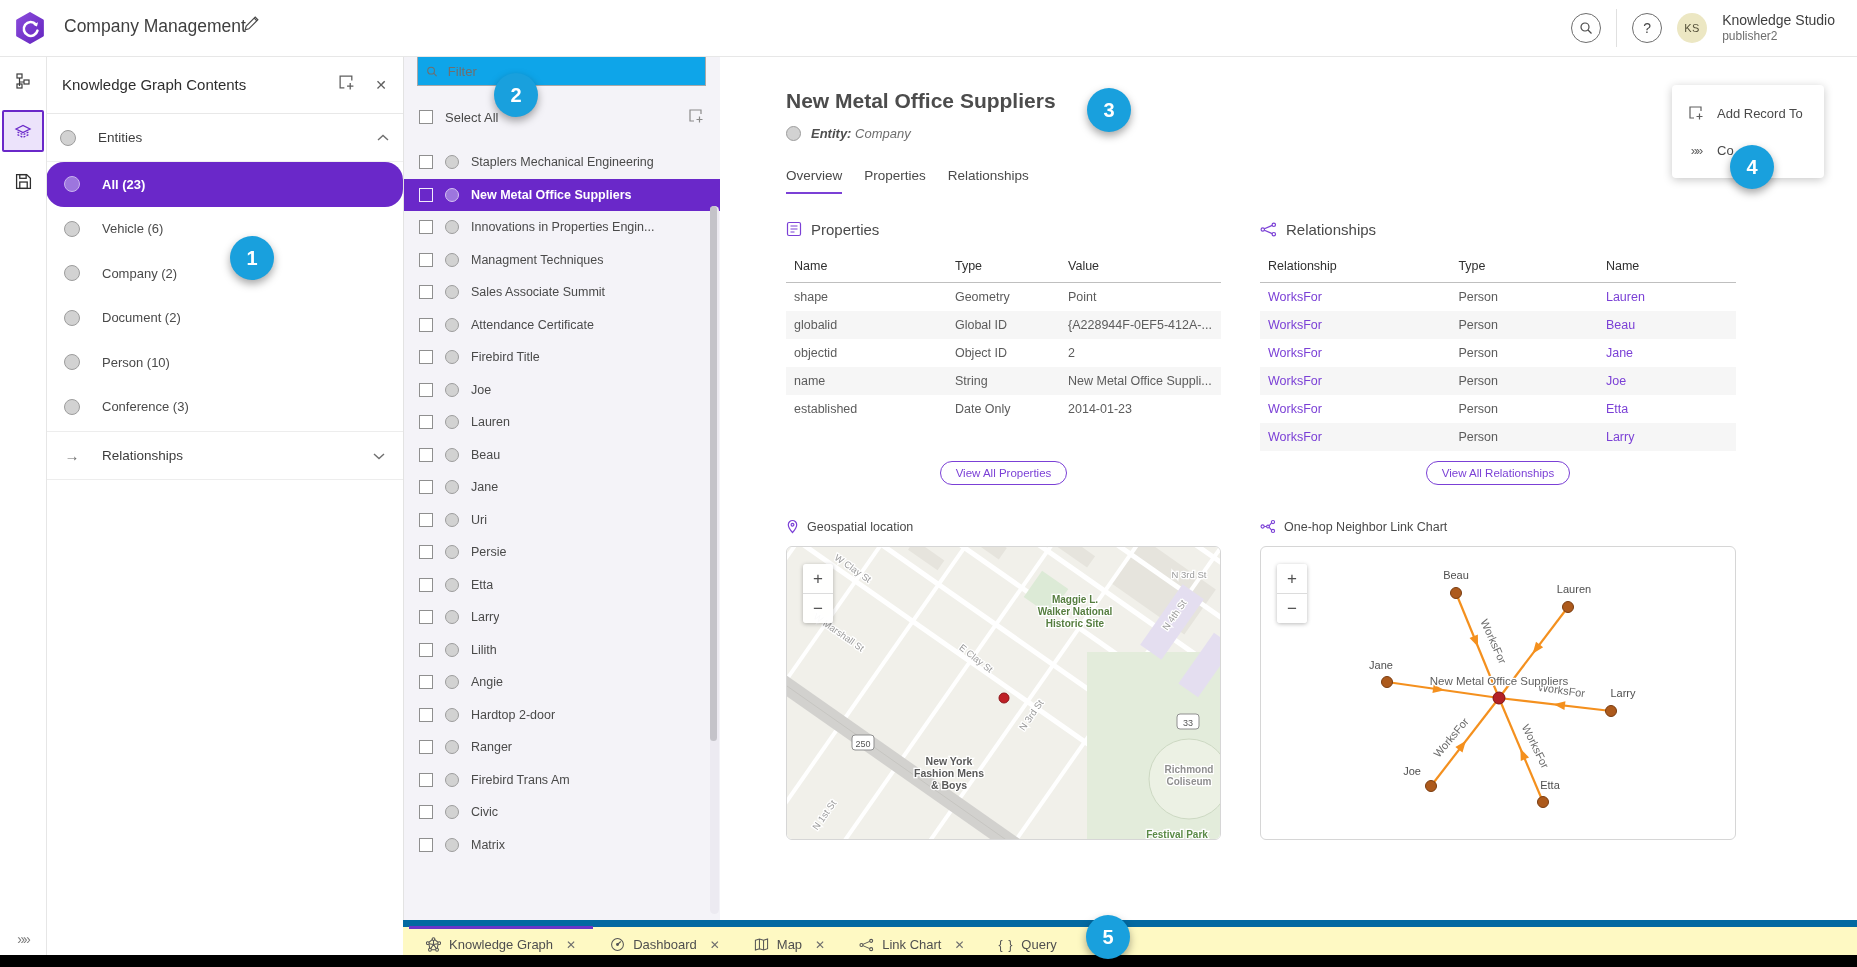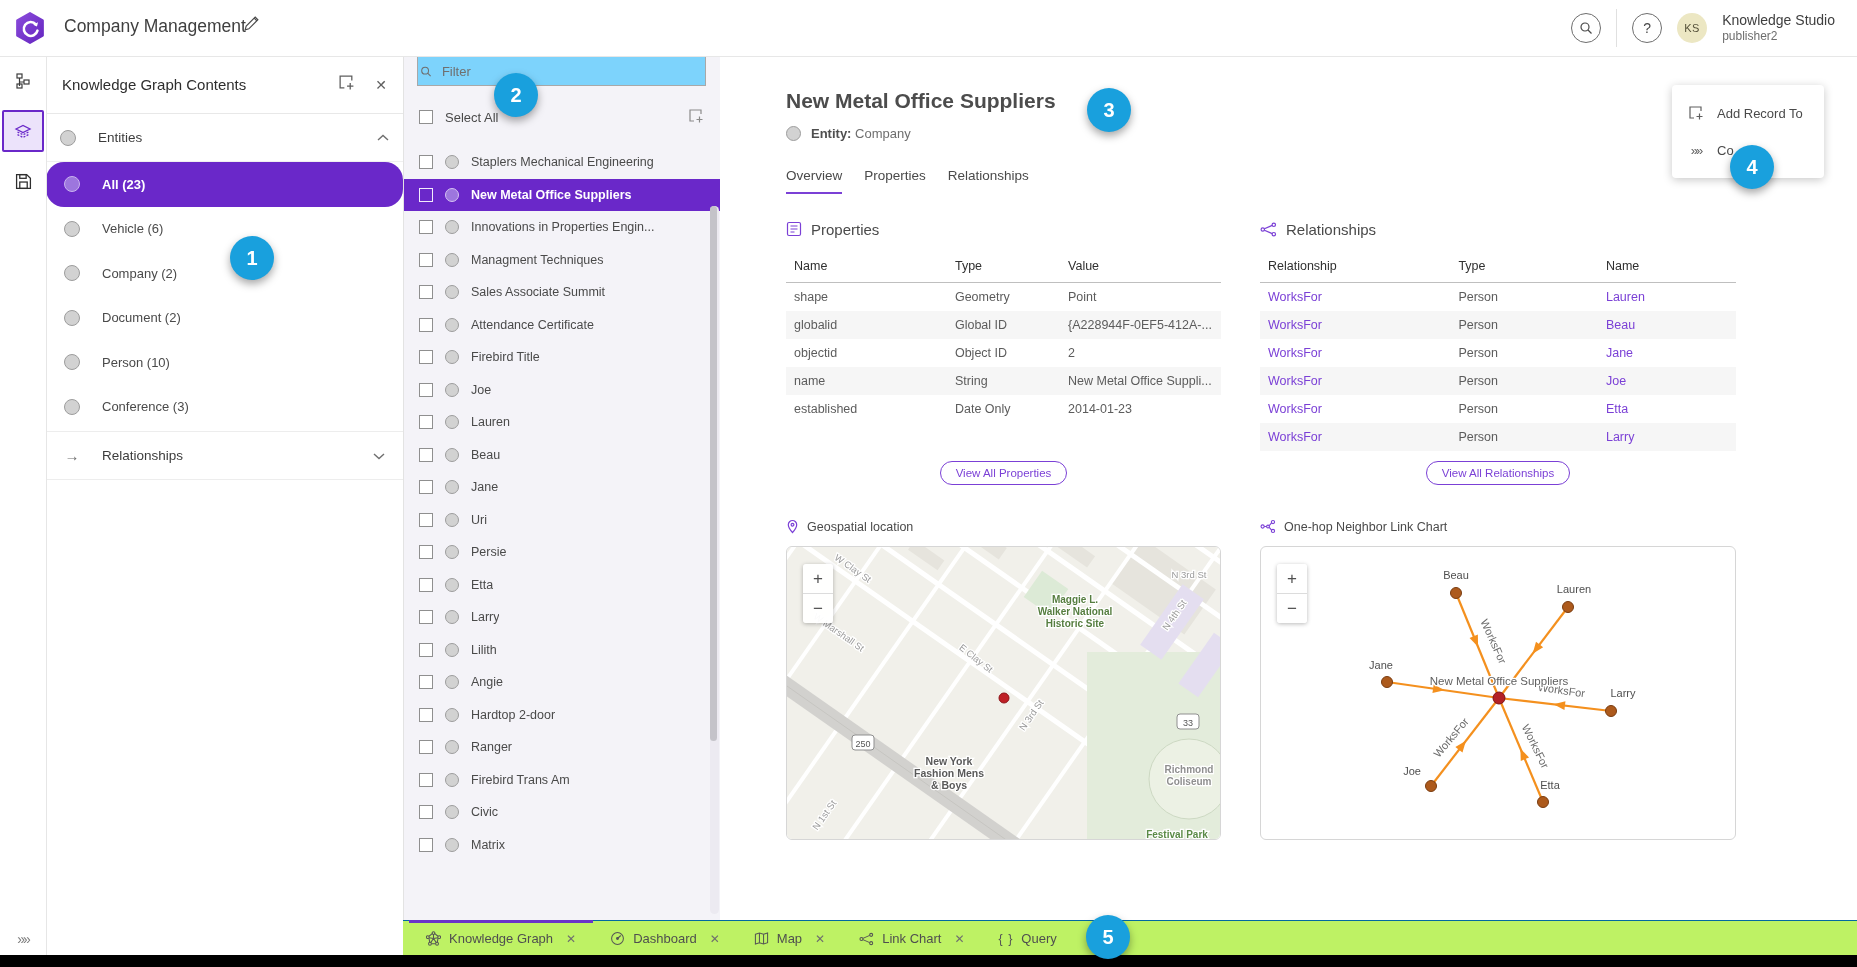--- a/index.html
+++ b/index.html
@@ -36,39 +36,39 @@
   .e-row.selected{background:#6a28c9;color:#fff;font-weight:bold;}
   .e-row.selected .swatch{background:#9d76de;border-color:#c9b3ef;}
   .rel-row{height:47px;display:flex;align-items:center;padding:0 18px;border-top:1px solid #ededed;border-bottom:1px solid #ededed;font-size:13.5px;color:#3c3c3c;margin-top:2px;}
   .rel-row .arrow{color:#6f6f6f;font-size:15px;width:16px;text-align:center;}
   .rel-row .lbl{margin-left:22px;flex:1;}
   
   .panel2{position:absolute;left:403px;top:56px;width:317px;bottom:47px;background:#f4f3f8;z-index:3;overflow:hidden;}
   .p2-header{height:46px;display:flex;align-items:center;padding:0 16px;}
   .p2-all{color:#7b40d6;font-weight:bold;font-size:14px;margin-left:14px;flex:1;}
   .collapse{color:#6e6e6e;font-size:15px;letter-spacing:-2px;}
-  .filterbox{margin:0 14px;height:30px;background:#7dd3fc;border:1px solid #a8a8a8;display:flex;align-items:center;padding:0 2px;gap:8px;box-sizing:border-box;}
+  .filterbox{margin:0 14px;height:30px;background:#0ea5e9;border:1px solid #a8a8a8;display:flex;align-items:center;padding:0 8px;gap:8px;box-sizing:border-box;}
   .filterbox input{border:0;outline:0;background:transparent;font-size:13px;color:#4a4a4a;font-family:"Liberation Sans",sans-serif;width:100%;}
   .filterbox input::placeholder{color:#6f6f6f;}
   .selectall{margin-top:16px;height:30px;display:flex;align-items:center;padding:0 16px;gap:12px;font-size:13px;color:#4a4a4a;}
   .selectall .lbl{flex:1;}
   .cb{width:14px;height:14px;background:#fff;border:1px solid #8f8f8f;box-sizing:border-box;flex:none;}
   .list{margin-top:14px;}
   .l-row{height:32.5px;display:flex;align-items:center;padding:0 16px;gap:12px;font-size:12.5px;color:#4a4a4a;}
   .l-row .swatch{width:14px;height:14px;}
   .l-row .lbl{white-space:nowrap;overflow:hidden;text-overflow:ellipsis;}
   .l-row.selected{background:#6a28c9;color:#fff;font-weight:bold;}
   .l-row.selected .cb{background:transparent;border-color:#f2ecfb;}
   .l-row.selected .swatch{background:#9d76de;border-color:#d5c2f2;}
   .scroll-track{position:absolute;right:1px;top:150px;bottom:6px;width:9px;background:#eceaf1;border-radius:5px;}
   .scroll-thumb{position:absolute;right:2px;top:0;width:7px;height:535px;background:#c4c3c9;border-radius:4px;}
   
   .record{position:absolute;left:720px;top:56px;right:0;bottom:47px;background:#fff;padding-left:66px;overflow:hidden;}
   .rec-title{margin-top:33px;font-size:21px;font-weight:bold;color:#4c4c4c;}
-  .entity-row{margin-top:13px;display:flex;align-items:center;gap:10px;font-size:13px;color:#6e6e6e;}
+  .entity-row{margin-top:13px;display:flex;align-items:center;gap:10px;font-size:13px;color:#6e6e6e;font-style:italic;}
   .entity-row b{color:#4f4f4f;}
   .tabs{margin-top:27px;display:flex;gap:22px;font-size:13.5px;color:#4a4a4a;}
   .tab{padding-bottom:9px;border-bottom:2px solid transparent;}
   .tab.active{border-bottom-color:#7b40d6;}
   .cols{display:flex;gap:39px;margin-top:26px;}
   .col-l{width:435px;}.col-r{width:476px;}
   .sec-head{display:flex;align-items:center;gap:9px;font-size:15px;color:#4a4a4a;height:18px;}
   .sec-head .ic,.sub-head .ic{color:#7b40d6;display:flex;}
   .tbl-wrap{height:192px;margin-top:13px;}
   table{width:100%;border-collapse:collapse;font-size:12.5px;table-layout:fixed;}
@@ -80,21 +80,21 @@
   .sub-head{margin-top:34px;display:flex;align-items:center;gap:8px;font-size:12.5px;color:#4a4a4a;}
   .card{margin-top:12px;height:294px;border:1px solid #d6d6d6;border-radius:6px;position:relative;overflow:hidden;background:#fff;box-sizing:border-box;}
   .zoomctl{position:absolute;top:17px;left:16px;width:30px;background:rgba(255,255,255,.95);border-radius:3px;box-shadow:0 1px 4px rgba(0,0,0,.28);z-index:3;}
   .zbtn{height:29px;display:flex;align-items:center;justify-content:center;font-size:17px;color:#4f4f4f;}
   .zdiv{height:1px;background:#dcdcdc;}
   
   .ctx{position:absolute;left:1672px;top:85px;width:152px;background:#fff;border-radius:4px;box-shadow:0 2px 10px rgba(0,0,0,.22);z-index:8;padding:9px 0;}
   .ctx-item{display:flex;align-items:center;gap:13px;padding:11px 16px;font-size:13px;color:#4a4a4a;}
   .ctx-item .ic{color:#5f5f5f;display:flex;width:16px;justify-content:center;}
   
-  .tabbar{position:absolute;left:403px;right:0;top:920px;height:35px;background:#bef264;border-top:1px solid #0369a1;display:flex;align-items:stretch;padding-left:6px;z-index:5;}
+  .tabbar{position:absolute;left:403px;right:0;top:920px;height:35px;background:#fef9c3;border-top:7px solid #0369a1;display:flex;align-items:stretch;padding-left:6px;z-index:5;}
   .btab{position:relative;display:flex;align-items:center;gap:8px;padding:0 17px;font-size:13px;color:#4f4f4f;}
   .btab .ic{display:flex;color:#555;}
   .btab .x{color:#6e6e6e;font-size:12px;margin-left:5px;}
   .btab.active::before{content:"";position:absolute;left:0;right:0;top:-1px;height:3px;background:#6a35c9;}
   .strip{position:absolute;left:0;bottom:0;width:100%;height:12px;background:#000;z-index:9;}
   
   .badge{position:absolute;width:44px;height:44px;border-radius:50%;background:#19a0dd;color:#fff;font-size:20px;font-weight:bold;display:flex;align-items:center;justify-content:center;transform:translate(-50%,-50%);box-shadow:0 4px 9px rgba(0,0,0,.35);z-index:10;}
   
   .mapsvg text,.lcsvg text{font-family:"Liberation Sans",sans-serif;paint-order:stroke;stroke:#ffffff;stroke-width:2.5px;}
 </style>

